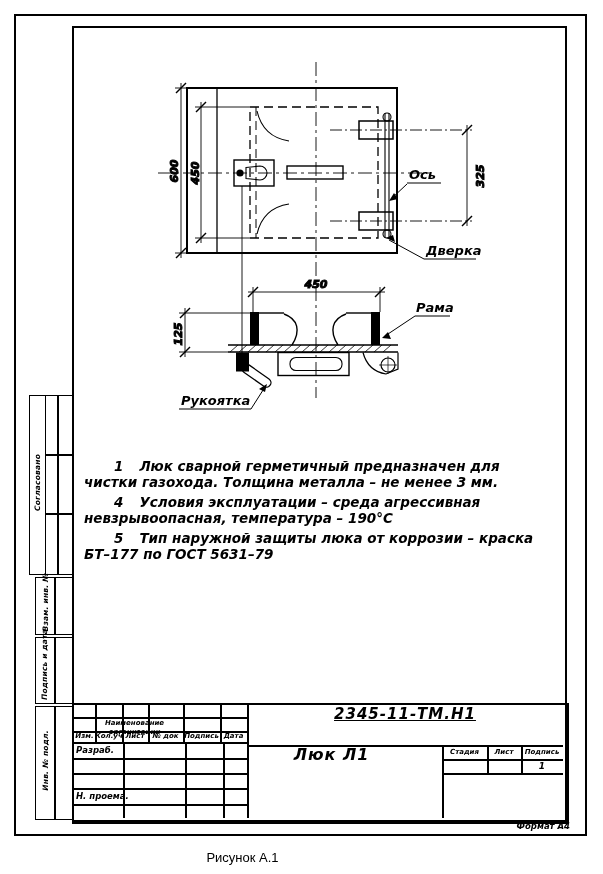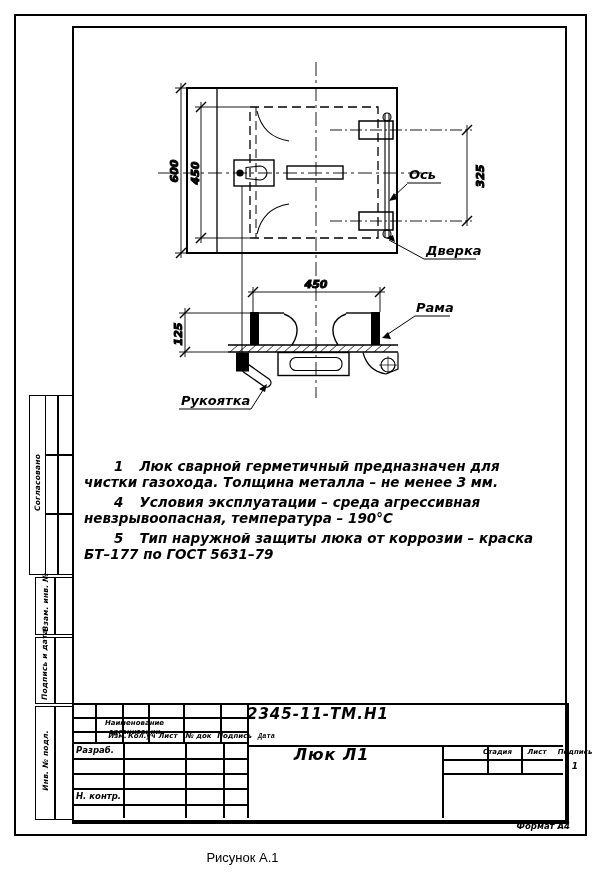--- a/index.html
+++ b/index.html
@@ -21,25 +21,25 @@
   #notes p{margin:4px;text-indent:30px;line-height:20.5px;
            font:italic bold 13.5px "DejaVu Sans",sans-serif;}
   #notes p .n{margin-right:16px;}
   
   #title-block{left:72px;top:703px;width:493px;height:117px;border:2px solid #000;}
   .tb-v{position:absolute;width:1.5px;background:#000;}
   .tb-h{position:absolute;height:1.5px;background:#000;}
   .tb-v.thick,.tb-h.thick{width:2px;}
   .tb-h.thick{height:2px;}
   .tb-txt{position:absolute;font:italic bold 7px "DejaVu Sans",sans-serif;
-          text-align:center;white-space:nowrap;overflow:hidden;margin-left:33px;}
+          text-align:center;white-space:nowrap;overflow:hidden;}
   .tb-rowlbl{position:absolute;font:italic bold 8.5px "DejaVu Sans",sans-serif;
              white-space:nowrap;}
-  #tb-docnum{left:173px;top:0;width:316px;height:40px;line-height:40px;text-align:left;
-             font:italic bold 15px "DejaVu Sans",sans-serif;letter-spacing:1px;}
+  #tb-docnum{left:173px;top:0;width:316px;height:40px;line-height:40px;text-align:center;
+             font:italic bold 15px "DejaVu Sans",sans-serif;letter-spacing:1px;text-decoration:underline;}
   #tb-title{left:160px;top:40px;width:195px;height:73px;line-height:73px;text-align:center;
             font:italic bold 16px "DejaVu Sans",sans-serif;letter-spacing:1px;}
   #tb-org{left:368px;top:68px;width:121px;height:45px;display:flex;flex-direction:column;
           justify-content:center;align-items:center;
           font:italic bold 7px "DejaVu Sans",sans-serif;line-height:9px;}
   #format-label{left:470px;top:821px;width:100px;text-align:right;
                 font:italic bold 8.5px "DejaVu Sans",sans-serif;}
   #caption{left:0;top:850px;width:485px;text-align:center;
            font:13px "Liberation Sans",sans-serif;}
   
@@ -218,24 +218,24 @@
   <div class="tb-h" style="left:368px;top:54px;width:121px;"></div>
   <div class="tb-h thick" style="left:368px;top:68px;width:121px;"></div>
   <div class="tb-v" style="left:413px;top:40px;height:28px;"></div>
   <div class="tb-v" style="left:447px;top:40px;height:28px;"></div>
 
   <div class="tb-txt" style="left:0;top:26px;width:21px;line-height:11px;">Изм.</div>
   <div class="tb-txt" style="left:21px;top:26px;width:27px;line-height:11px;">Кол.уч</div>
   <div class="tb-txt" style="left:48px;top:26px;width:26px;line-height:11px;">Лист</div>
   <div class="tb-txt" style="left:74px;top:26px;width:35px;line-height:11px;">№ док</div>
   <div class="tb-txt" style="left:109px;top:26px;width:37px;line-height:11px;">Подпись</div>
-  <div class="tb-txt" style="left:146px;top:26px;width:27px;line-height:11px;font-family:Liberation Mono, monospace;">Дата</div>
+  <div class="tb-txt" style="left:146px;top:26px;width:27px;line-height:11px;">Дата</div>
 
   <div class="tb-rowlbl" style="left:2px;top:40px;">Разраб.</div>
-  <div class="tb-rowlbl" style="left:2px;top:86px;">Н. контр.</div>
+  <div class="tb-rowlbl" style="left:2px;top:86px;">Н. проема.</div>
 
   <div class="abs" id="tb-docnum">2345-11-ТМ.Н1</div>
   <div class="abs" id="tb-title">Люк Л1</div>
 
   <div class="tb-txt" style="left:368px;top:40px;width:45px;line-height:14px;">Стадия</div>
   <div class="tb-txt" style="left:413px;top:40px;width:34px;line-height:14px;">Лист</div>
   <div class="tb-txt" style="left:447px;top:40px;width:42px;line-height:14px;">Подпись</div>
   <div class="tb-txt" style="left:447px;top:54px;width:42px;line-height:14px;font-size:9px;">1</div>
 
   <div id="tb-org">

